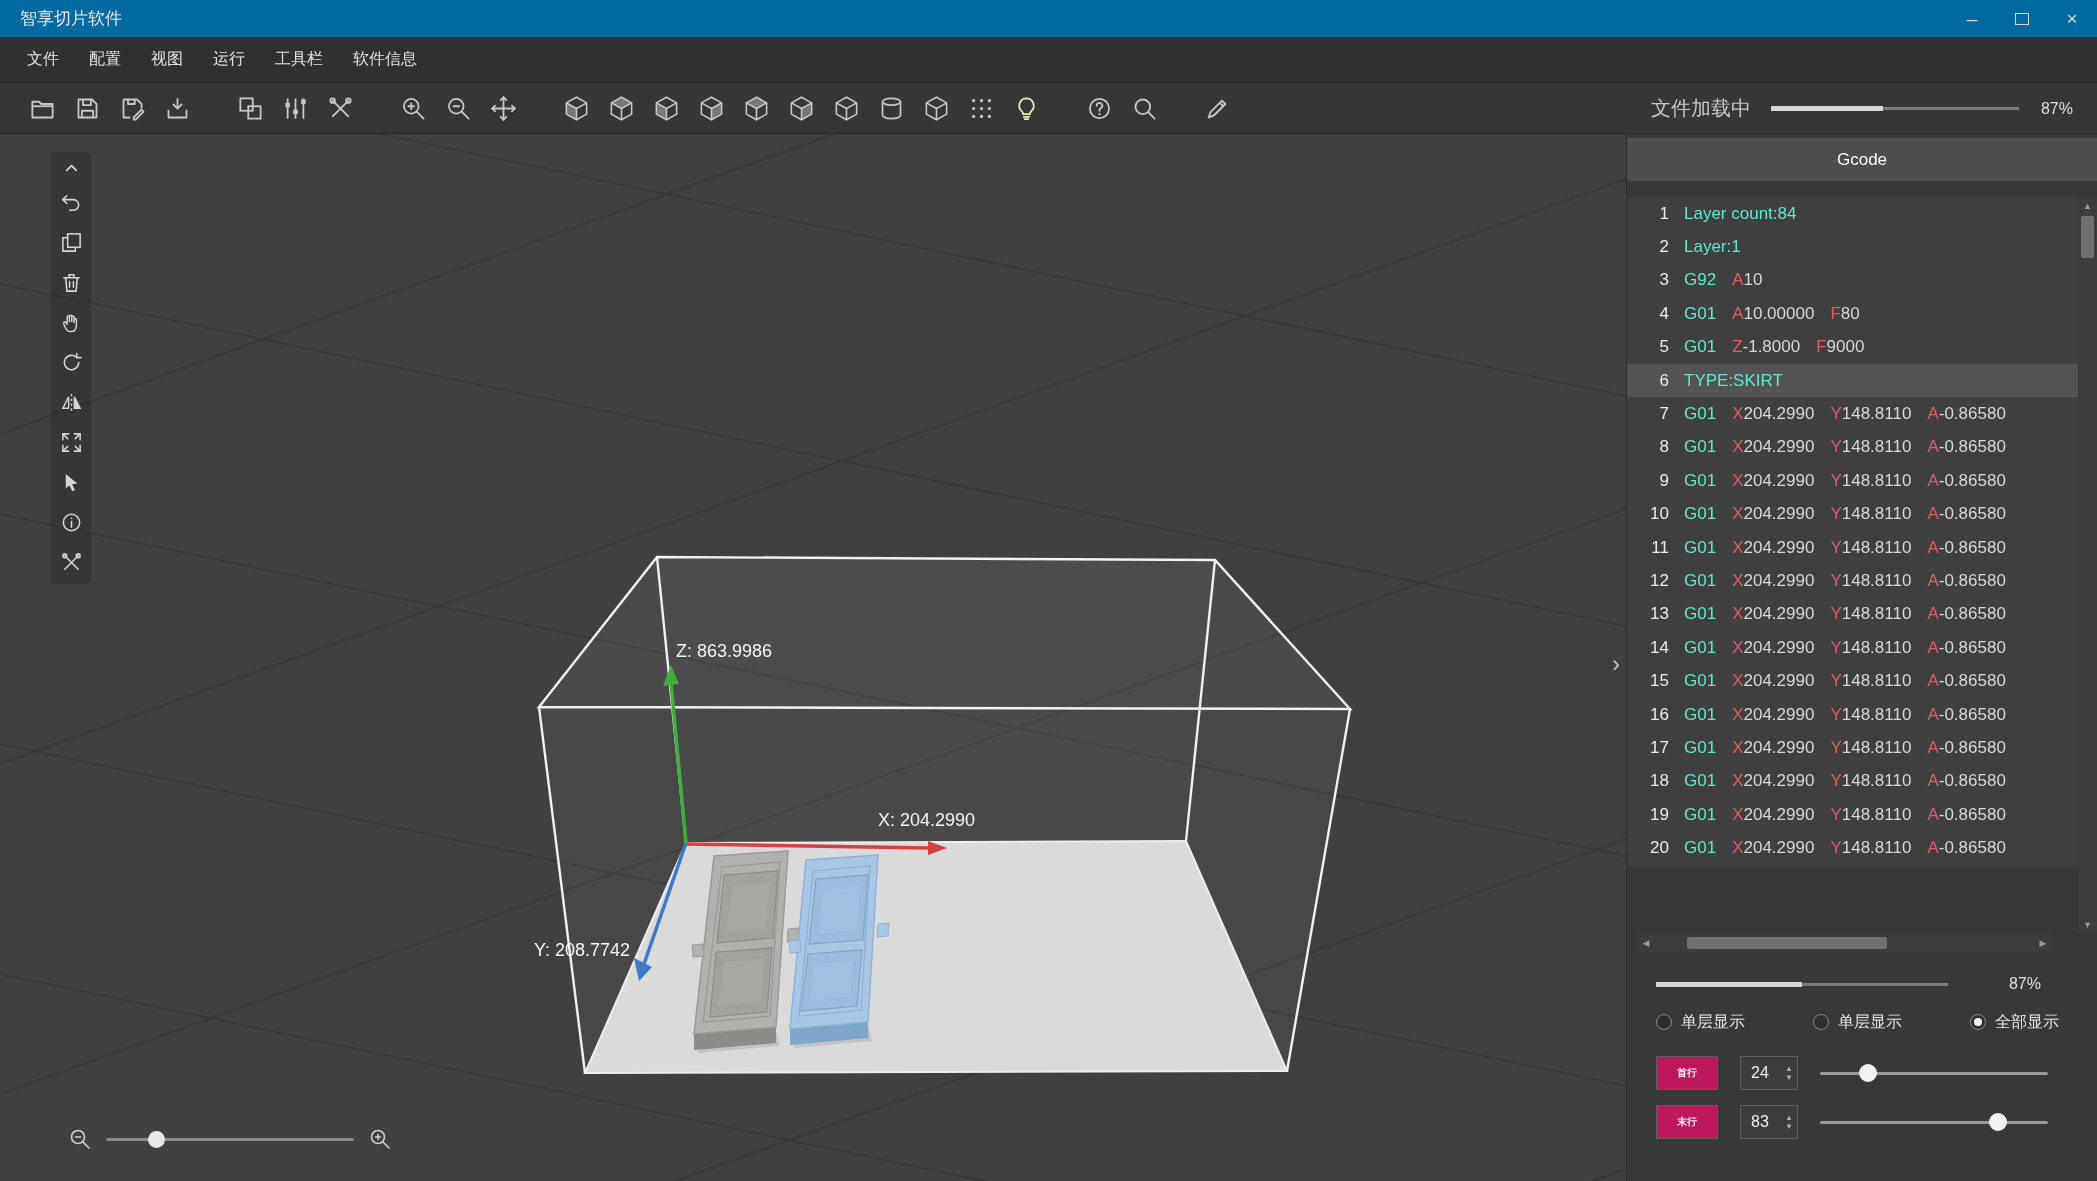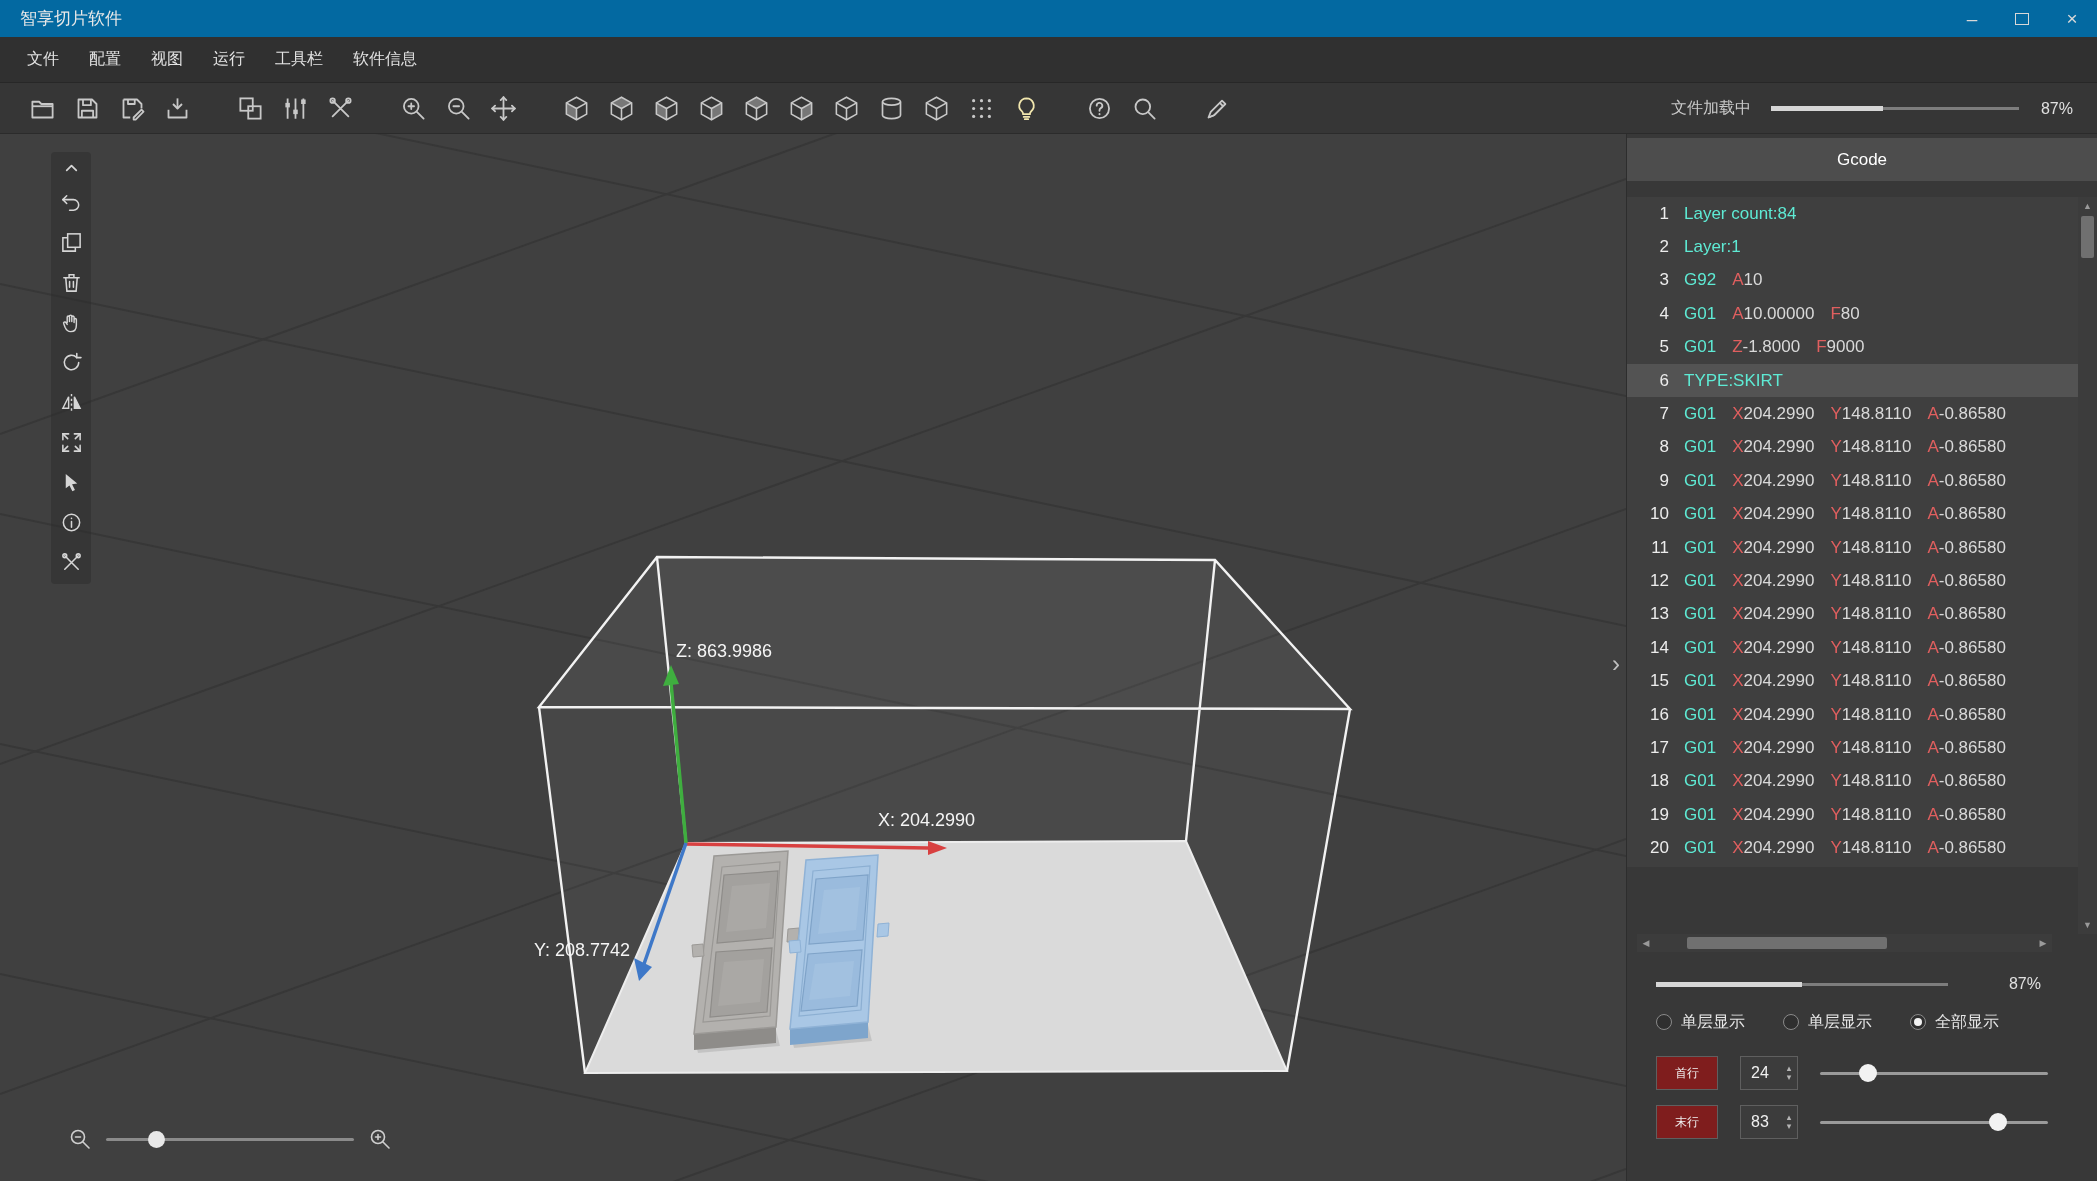--- a/index.html
+++ b/index.html
@@ -18,21 +18,21 @@
   .menu-item{padding:0 15px;font-size:16px;color:#e2e2e2;height:100%;display:flex;align-items:center;}
 
   
   .toolbar{position:absolute;top:83px;left:0;right:0;height:51px;background:#363636;display:flex;align-items:center;border-bottom:1px solid #2b2b2b;box-sizing:border-box;}
   .tb-groups{display:flex;align-items:center;padding-left:24px;}
   .tb-group{display:flex;align-items:center;margin-right:28px;}
   .tb-btn{width:36px;height:36px;display:flex;align-items:center;justify-content:center;color:#c8c8c8;margin-right:9px;border-radius:3px;}
   .tb-btn.on{color:#f2e7ae;}
   svg.ic{width:27px;height:27px;display:block;}
   .loading{position:absolute;right:24px;top:0;height:51px;display:flex;align-items:center;}
-  .loading .llabel{font-size:16px;color:#c9c9c9;margin-right:20px;font-family:Liberation Serif, serif;}
+  .loading .llabel{font-size:20px;color:#c9c9c9;margin-right:20px;font-family:Liberation Serif, serif;}
   .ptrack{width:248px;height:3px;background:#7d7d7d;position:relative;}
   .pfill{position:absolute;left:0;top:-1px;height:5px;background:#d6d6d6;}
   .loading .lpct{font-size:16px;color:#e0e0e0;margin-left:22px;}
 
   
   .main{position:absolute;top:134px;left:0;right:0;bottom:0;}
   .viewport{position:absolute;left:0;top:0;width:1626px;height:1047px;background:#404040;overflow:hidden;}
   .scene{position:absolute;left:0;top:0;}
   .scene text{font-family:"Liberation Sans","DejaVu Sans",sans-serif;}
 
@@ -71,29 +71,29 @@
 
   .hscroll{position:absolute;top:800px;left:10px;width:415px;height:18px;background:#3c3c3c;}
   .hscroll .arr{position:absolute;top:0;height:18px;width:18px;text-align:center;font-size:9px;color:#9a9a9a;line-height:18px;}
   .hscroll .arr.lf{left:0;} .hscroll .arr.rt{right:0;}
   .hthumb{position:absolute;top:3px;height:12px;background:#707070;border-radius:2px;}
 
   .prow{position:absolute;top:840px;left:29px;right:56px;height:20px;display:flex;align-items:center;}
   .prow .ptrack{flex:none;width:292px;}
   .prow .ppct{margin-left:auto;font-size:16px;color:#e0e0e0;}
 
-  .radio-row{position:absolute;top:876px;left:29px;right:10px;height:24px;display:flex;align-items:center;gap:38px;}
+  .radio-row{position:absolute;top:876px;left:29px;right:10px;height:24px;display:flex;align-items:center;gap:68px;}
   .radio{display:flex;align-items:center;}
   .rdot{width:16px;height:16px;border-radius:50%;border:1px solid #8a8a8a;background:#2f2f2f;display:inline-block;position:relative;box-sizing:border-box;}
   .rdot.on::after{content:"";position:absolute;left:3px;top:3px;width:8px;height:8px;border-radius:50%;background:#f2f2f2;}
   .rlabel{font-size:16px;color:#e6e6e6;margin-left:9px;}
 
   .lrow{position:absolute;left:29px;height:36px;display:flex;align-items:center;}
   .lrow.first{top:921px;} .lrow.last{top:970px;}
-  .lbtn{width:62px;height:34px;background:#7f1d1d;border:1px solid #5f5f5f;color:#f0f0f0;font-size:12px;display:flex;align-items:center;justify-content:center;box-sizing:border-box;}
+  .lbtn{width:62px;height:34px;background:#be185d;border:1px solid #5f5f5f;color:#f0f0f0;font-size:10px;display:flex;align-items:center;justify-content:center;box-sizing:border-box;font-weight:bold;}
   .spinbox{margin-left:22px;width:58px;height:34px;background:#3c3c3c;border:1px solid #5f5f5f;display:flex;align-items:center;box-sizing:border-box;}
   .sval{flex:1;padding-left:10px;font-size:16px;color:#f0f0f0;}
   .sarrows{width:16px;display:flex;flex-direction:column;align-items:center;line-height:9px;font-size:9px;color:#b5b5b5;font-style:normal;}
   .sarrows i{font-style:normal;}
   .slider{margin-left:22px;width:228px;height:36px;position:relative;}
   .strack{position:absolute;left:0;right:0;top:17px;height:3px;background:#9a9a9a;border-radius:2px;}
   .shandle{position:absolute;top:9px;width:18px;height:18px;border-radius:50%;background:#f2f2f2;margin-left:-9px;}
 </style>
 </head>
 <body>

